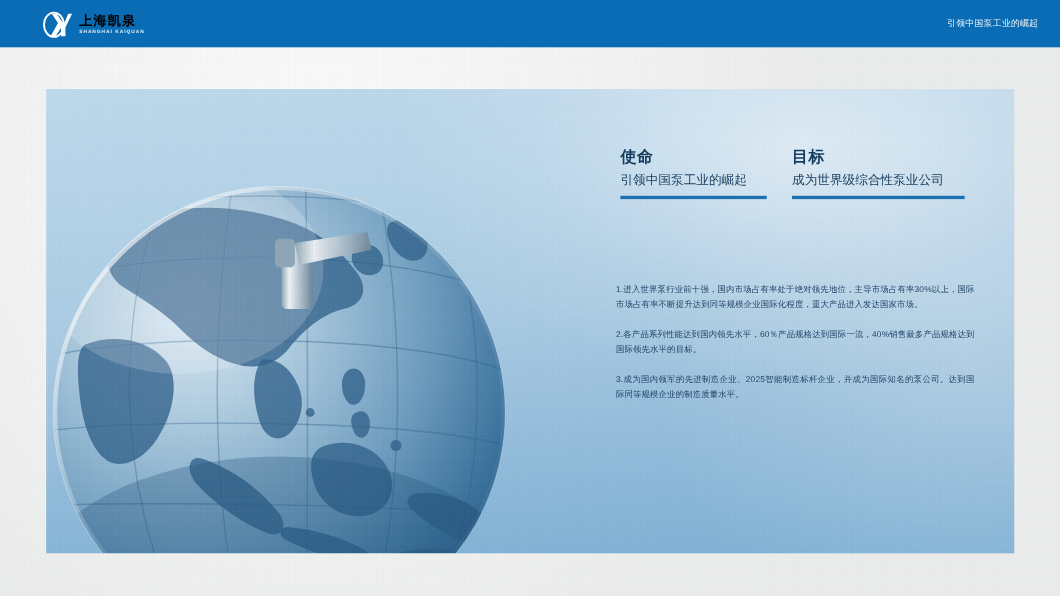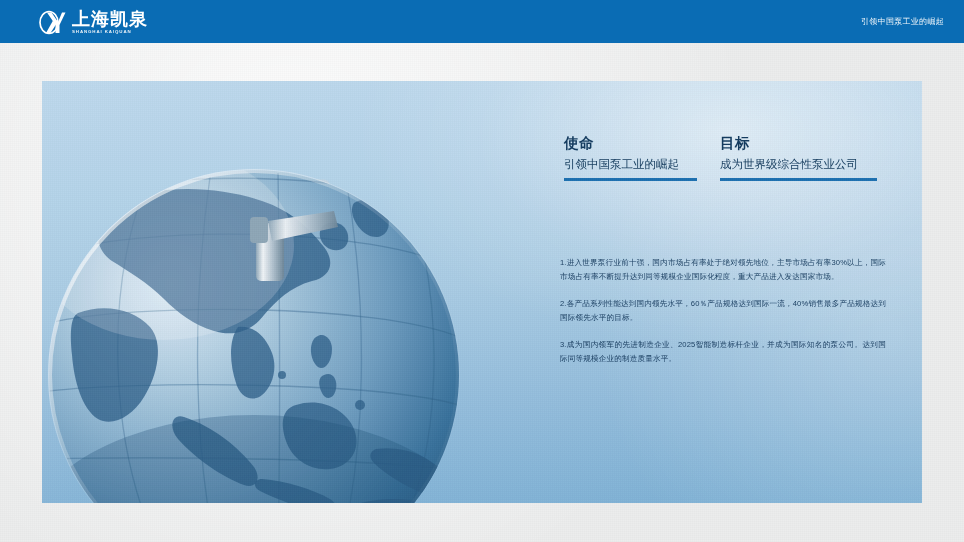--- a/index.html
+++ b/index.html
@@ -60,22 +60,22 @@
     height: 29px;
     display: block;
   }
   .brand-text {
     display: flex;
     flex-direction: column;
     justify-content: center;
     line-height: 1;
   }
   .brand-cn {
-    color: #ffffff;
-    font-size: 18px;
+    color: #000000;
+    font-size: 12px;
     font-weight: bold;
     letter-spacing: 1px;
     white-space: nowrap;
   }
   .brand-en {
     color: #ffffff;
     font-size: 4.4px;
     font-weight: bold;
     letter-spacing: 0.9px;
     margin-top: 2px;

